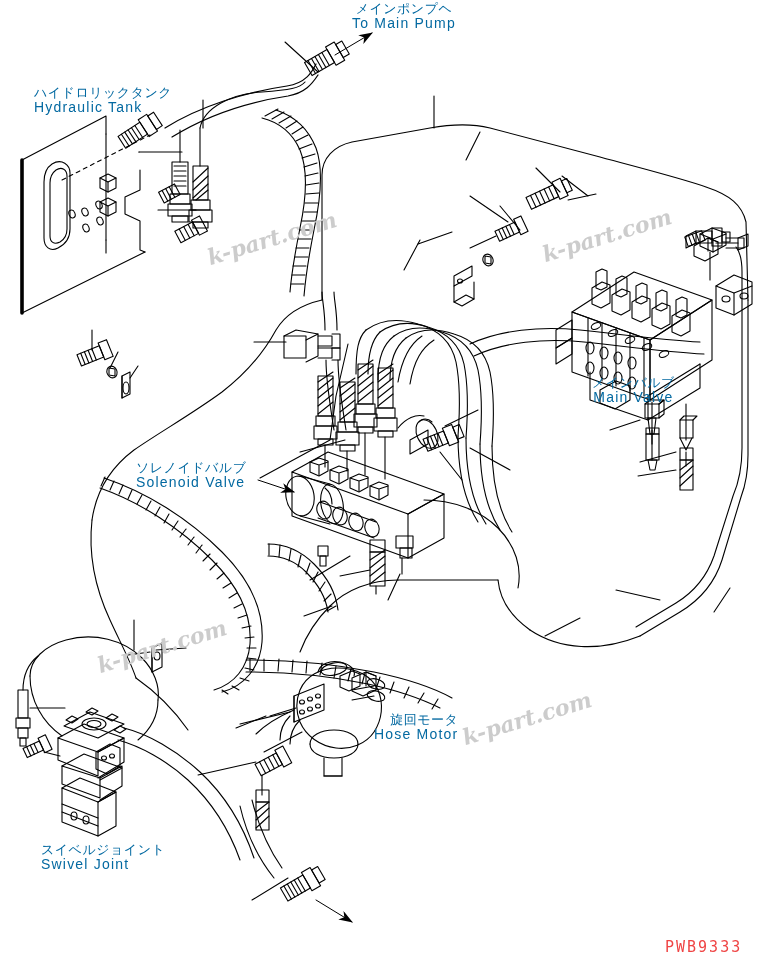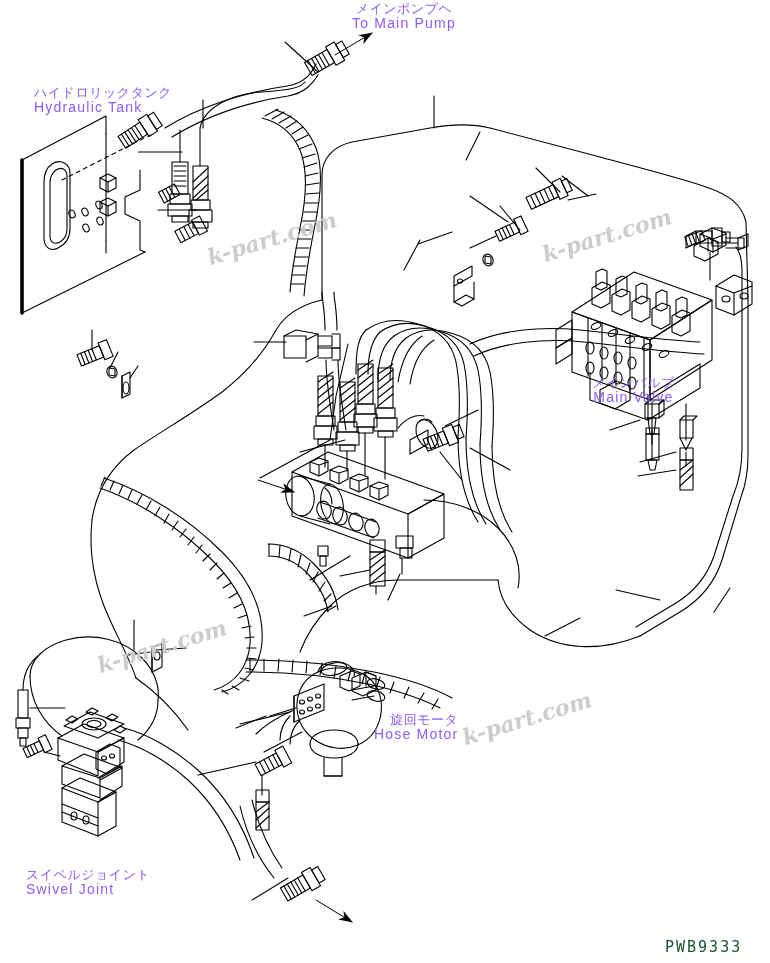--- a/index.html
+++ b/index.html
@@ -20,21 +20,21 @@
   }
   #diagram-svg {
     position: absolute;
     left: 0;
     top: 0;
     width: 770px;
     height: 963px;
   }
   .label {
     position: absolute;
-    color: #8b5cf6;
+    color: #0369a1;
     line-height: 1.05;
     white-space: nowrap;
     user-select: none;
   }
   .label .jp {
     display: block;
     font-family: "DejaVu Sans", sans-serif;
     font-size: 13px;
     letter-spacing: 0.5px;
   }
@@ -43,21 +43,21 @@
     font-family: Liberation Sans, sans-serif;
     font-size: 14px;
     letter-spacing: 1.2px;
   }
   .label.center { text-align: center; }
   .partno {
     position: absolute;
     font-family: "DejaVu Sans Mono", monospace;
     font-size: 15px;
     letter-spacing: 2px;
-    color: #14532d;
+    color: #ef4444;
   }
   .watermark {
     position: absolute;
     font-family: "DejaVu Serif", serif;
     font-style: italic;
     color: #cccccc;
     font-weight: bold;
     white-space: nowrap;
     user-select: none;
     pointer-events: none;
@@ -722,27 +722,31 @@
   <div class="label" style="left:6px; top:86px;margin-left:28px;">
     <span class="jp">ハイドロリックタンク</span>
     <span class="en">Hydraulic Tank</span>
   </div>
 
   <div class="label center" style="left:572px; top:376px;margin-left:20px;">
     <span class="jp">メインバルブ</span>
     <span class="en">Main Valve</span>
   </div>
 
+  <div class="label" style="left:136px; top:461px;">
+    <span class="jp">ソレノイドバルブ</span>
+    <span class="en">Solenoid Valve</span>
+  </div>
 
   <div class="label" style="left:374px; top:713px;text-align:right;">
     <span class="jp">旋回モータ</span>
     <span class="en">Hose Motor</span>
   </div>
 
-  <div class="label" style="left:26px; top:843px;margin-top:25px;">
+  <div class="label" style="left:41px; top:843px;">
     <span class="jp">スイベルジョイント</span>
     <span class="en">Swivel Joint</span>
   </div>
 
 
   <div class="partno" style="left:665px; top:938px;">PWB9333</div>
 
   <div id="watermark-layer">
       <div class="watermark" style="left: 205px; top: 225px; font-size: 22px; transform: rotate(-17deg); color: rgb(204, 204, 204);">k-part.com</div>
       <div class="watermark" style="left: 540px; top: 222px; font-size: 22px; transform: rotate(-17deg); color: rgb(204, 204, 204);">k-part.com</div>

